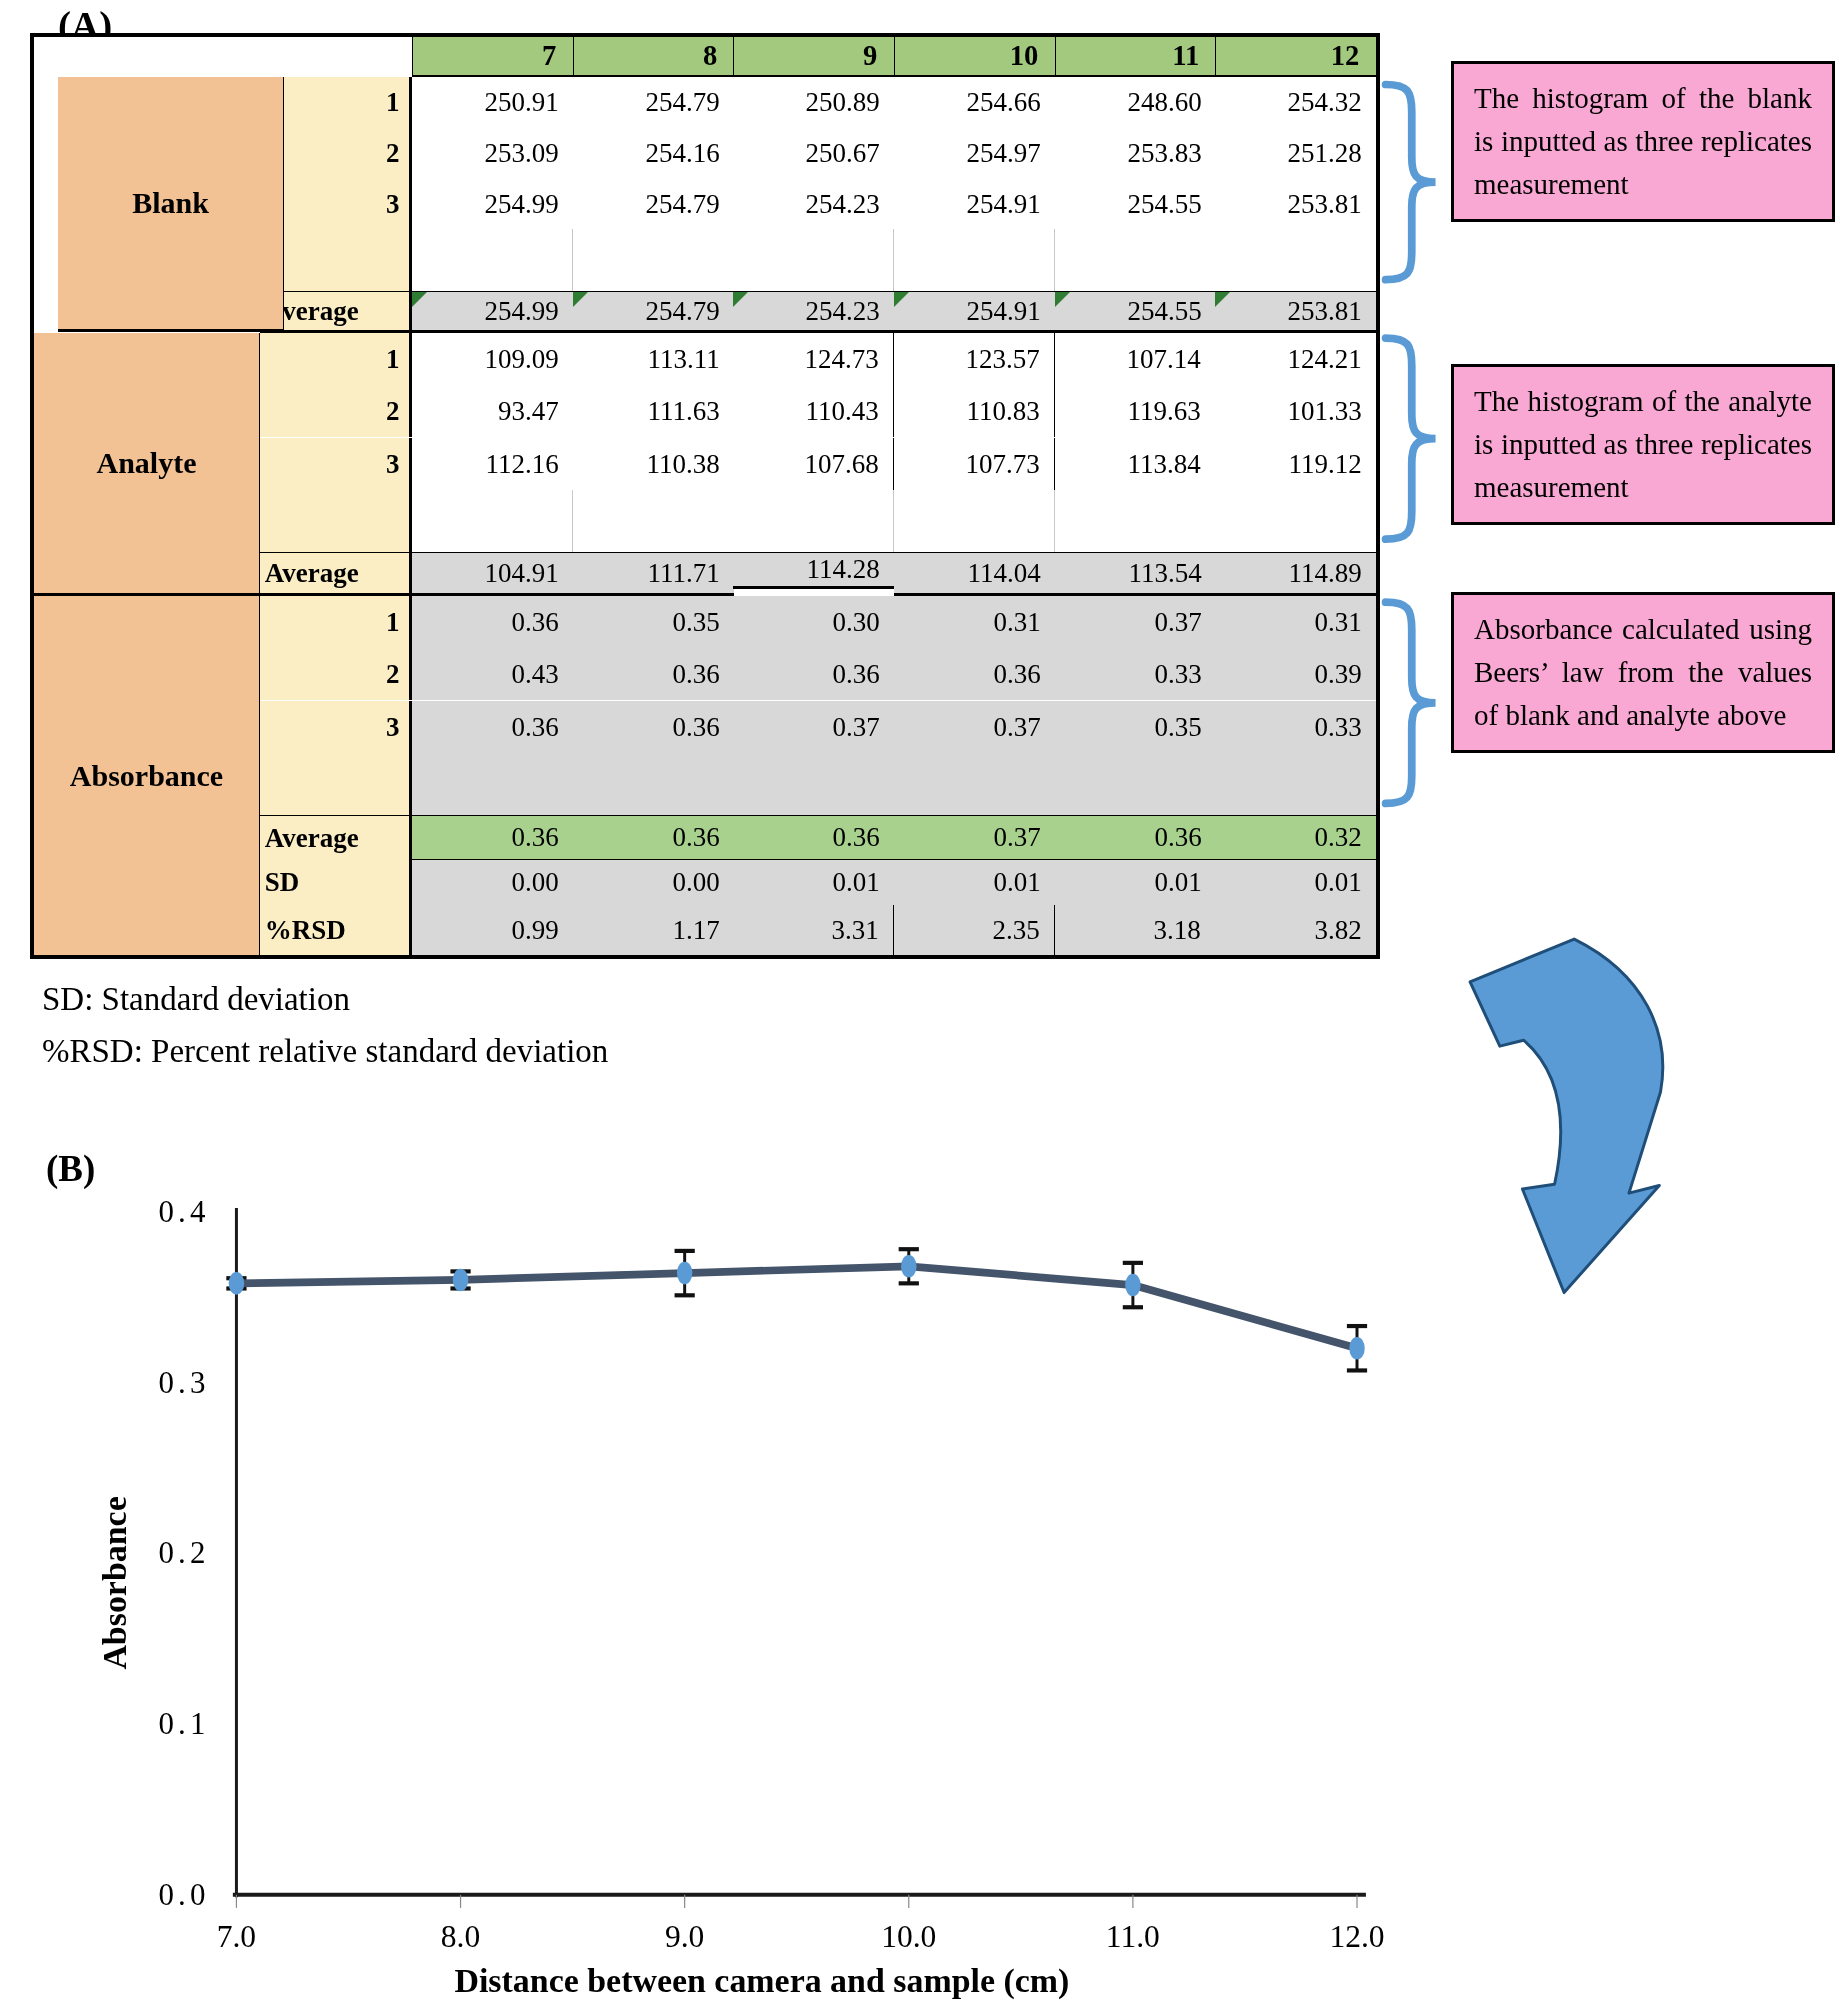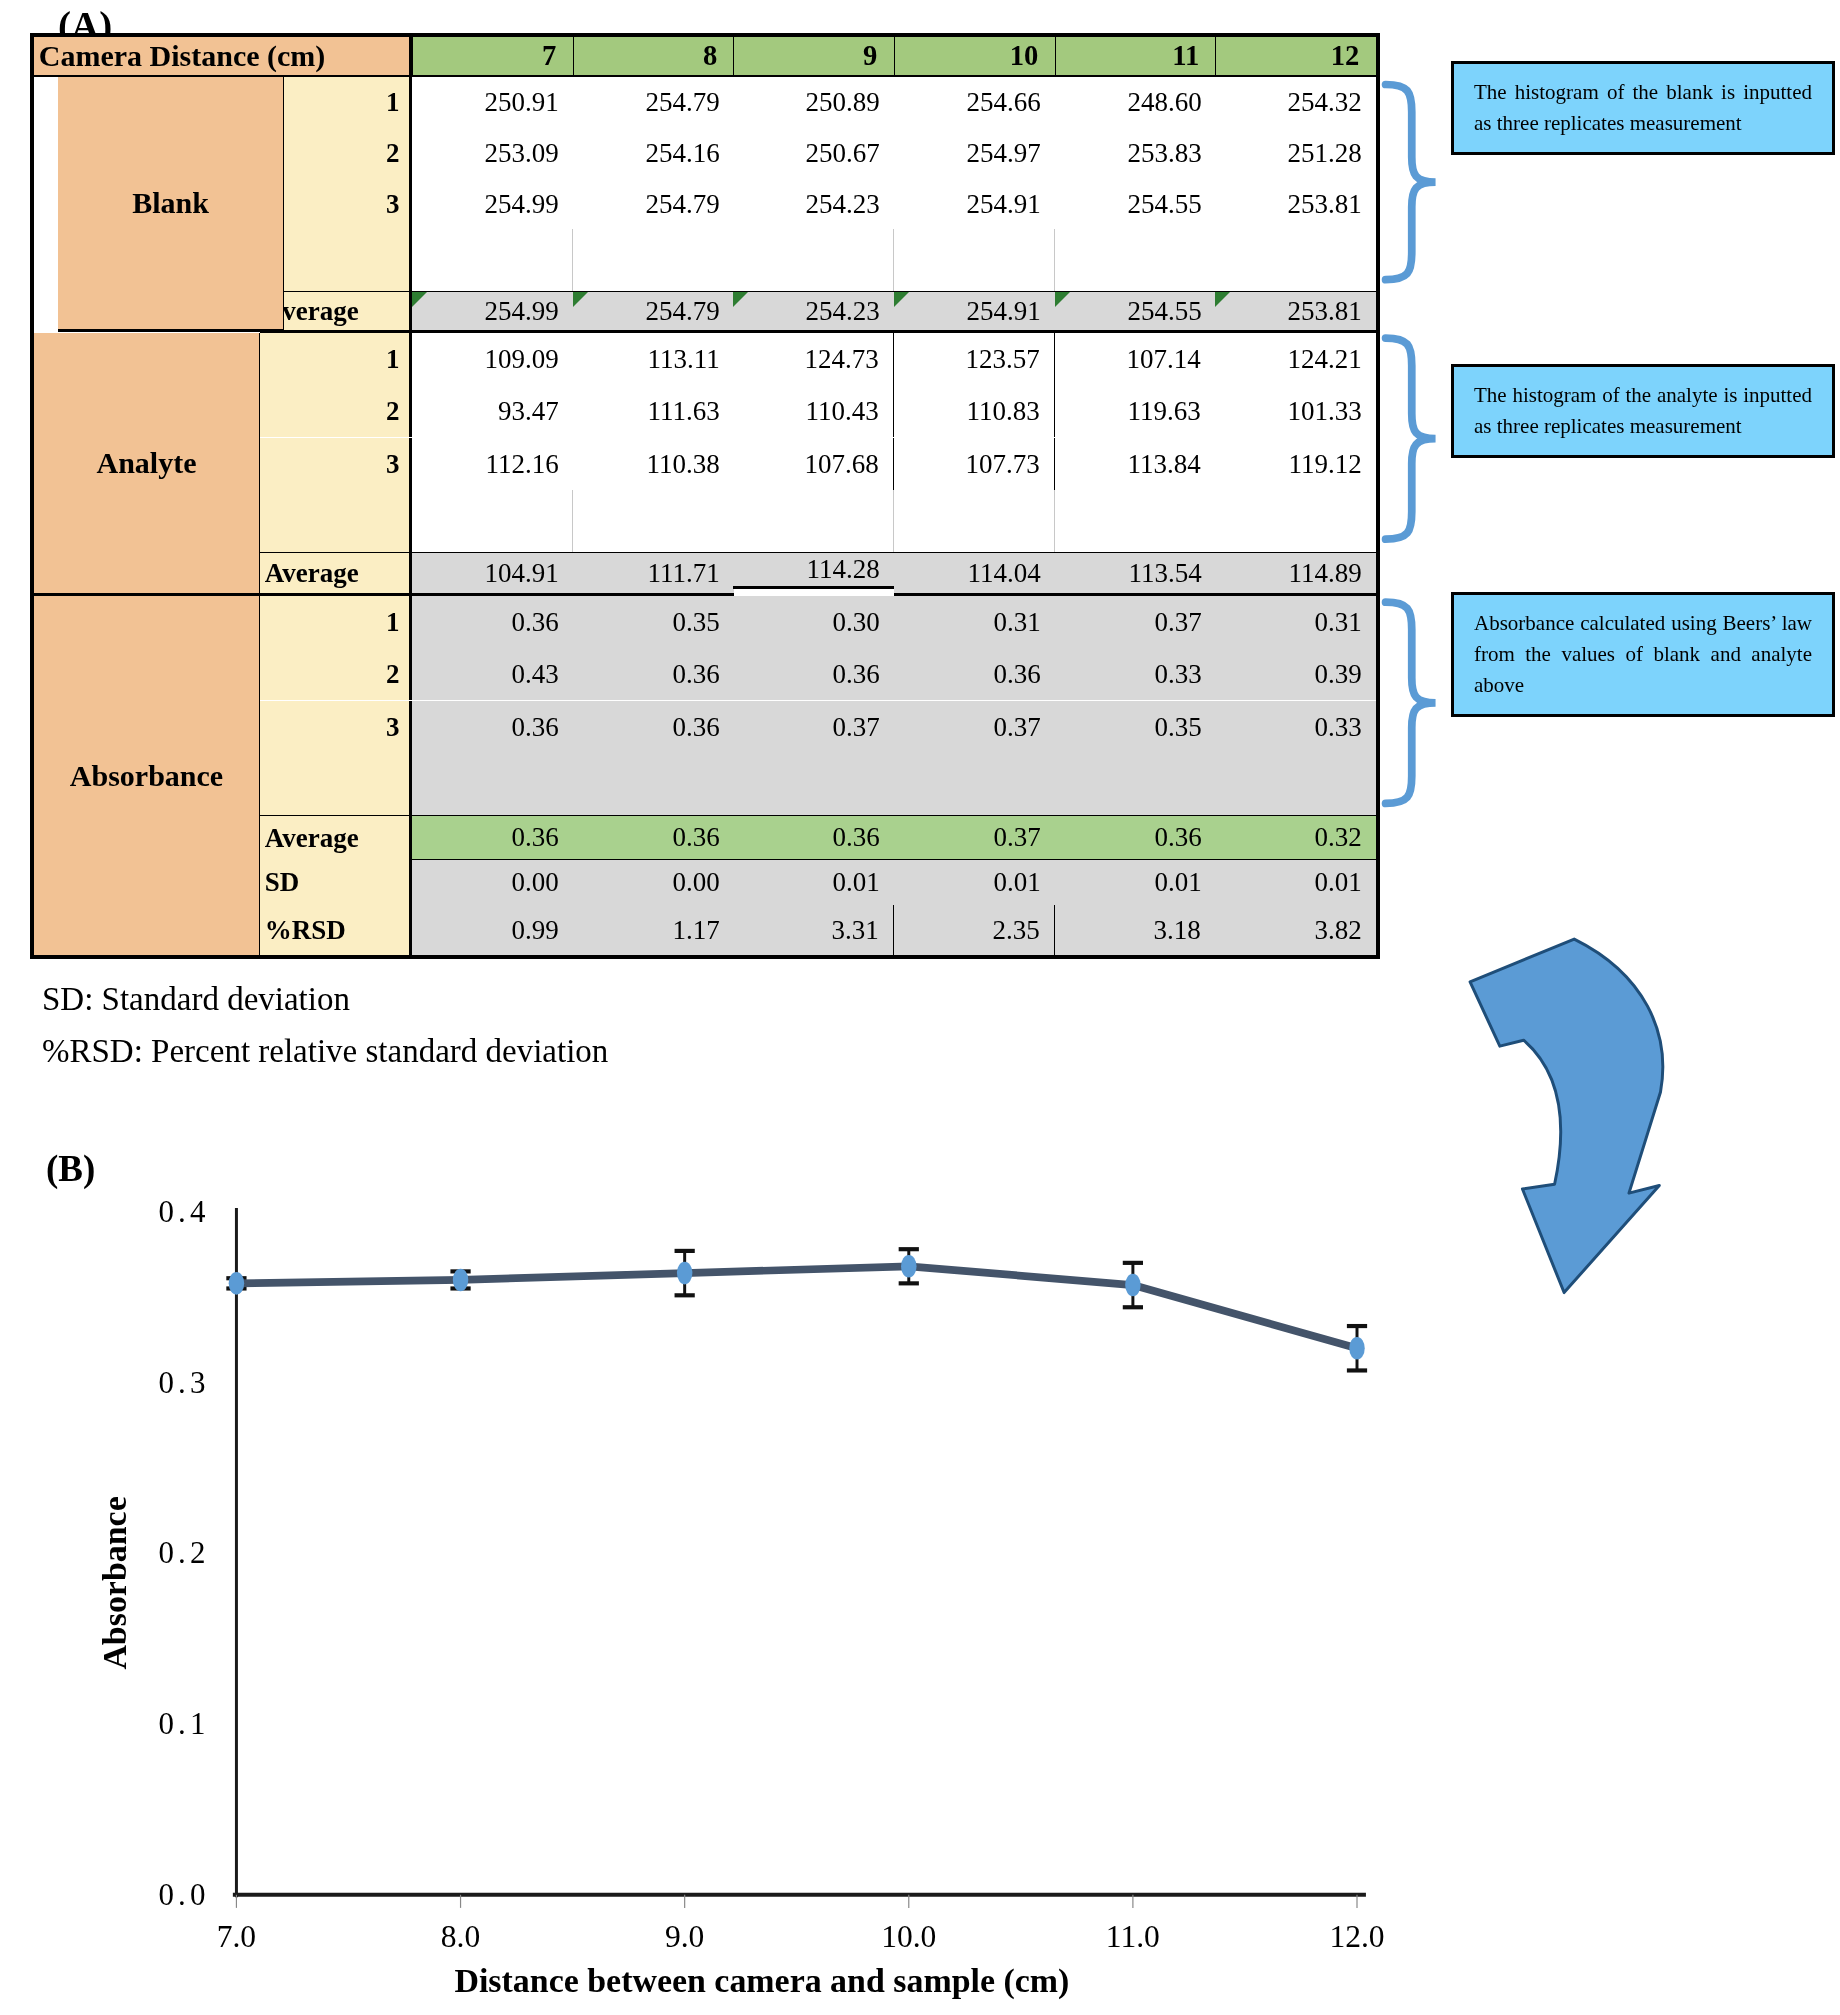--- a/index.html
+++ b/index.html
@@ -25,36 +25,35 @@
   .bb{border-bottom:3.6px solid #000;}
   .bb3{border-bottom:1.8px solid #000;}
   .vline{border-right:1.2px solid #000;}
   .faint{border-right:0.6px solid #C8C8C8;}
   .tri::before{content:"";position:absolute;top:0;left:0;width:0;height:0;
         border-top:15.5px solid #2E7D32;border-right:15.5px solid transparent;}
   
   .footnote{position:absolute;left:42px;font-size:33px;}
   
   .annot{position:absolute;left:1451px;width:384px;box-sizing:border-box;border:3px solid #000;
-         background:#7dd3fc;padding:13px 20px;font-size:21px;line-height:1.48;text-align:justify;}
+         background:#f9a8d4;padding:13px 20px;font-size:29px;line-height:1.48;text-align:justify;}
   
   #overlay{position:absolute;left:0;top:0;width:1841px;height:2015px;pointer-events:none;}
   .yt{font:52px "Liberation Serif",serif;letter-spacing:7px;fill:#000;}
   .xt{font:53px "Liberation Serif",serif;fill:#000;}
   .at{font:700 57px "Liberation Serif",serif;fill:#000;}
 </style>
 </head>
 <body>
 
 <div id="canvas">
 
   <span class="panel-label" style="left:58px;top:3px;">(A)</span>
 
   <div id="tbl">
-      <div class="cell hdrc" style="left:0px;top:0px;width:378px;height:40px;">Camera Distance  (cm)</div>
       <div class="cell hdrg" style="left:378px;top:0px;width:161px;height:40px;">7</div>
       <div class="cell hdrg" style="left:539px;top:0px;width:161px;height:40px;">8</div>
       <div class="cell hdrg" style="left:699px;top:0px;width:161px;height:40px;">9</div>
       <div class="cell hdrg" style="left:860px;top:0px;width:161px;height:40px;">10</div>
       <div class="cell hdrg" style="left:1021px;top:0px;width:161px;height:40px;">11</div>
       <div class="cell hdrg" style="left:1181px;top:0px;width:161px;height:40px;">12</div>
       <div class="cell c2 rowlab" style="left:226px;top:40px;width:152px;height:51px;">1</div>
       <div class="cell num white" style="left:378px;top:40px;width:161px;height:51px;">250.91</div>
       <div class="cell num white" style="left:539px;top:40px;width:161px;height:51px;">254.79</div>
       <div class="cell num white" style="left:699px;top:40px;width:161px;height:51px;">250.89</div>

